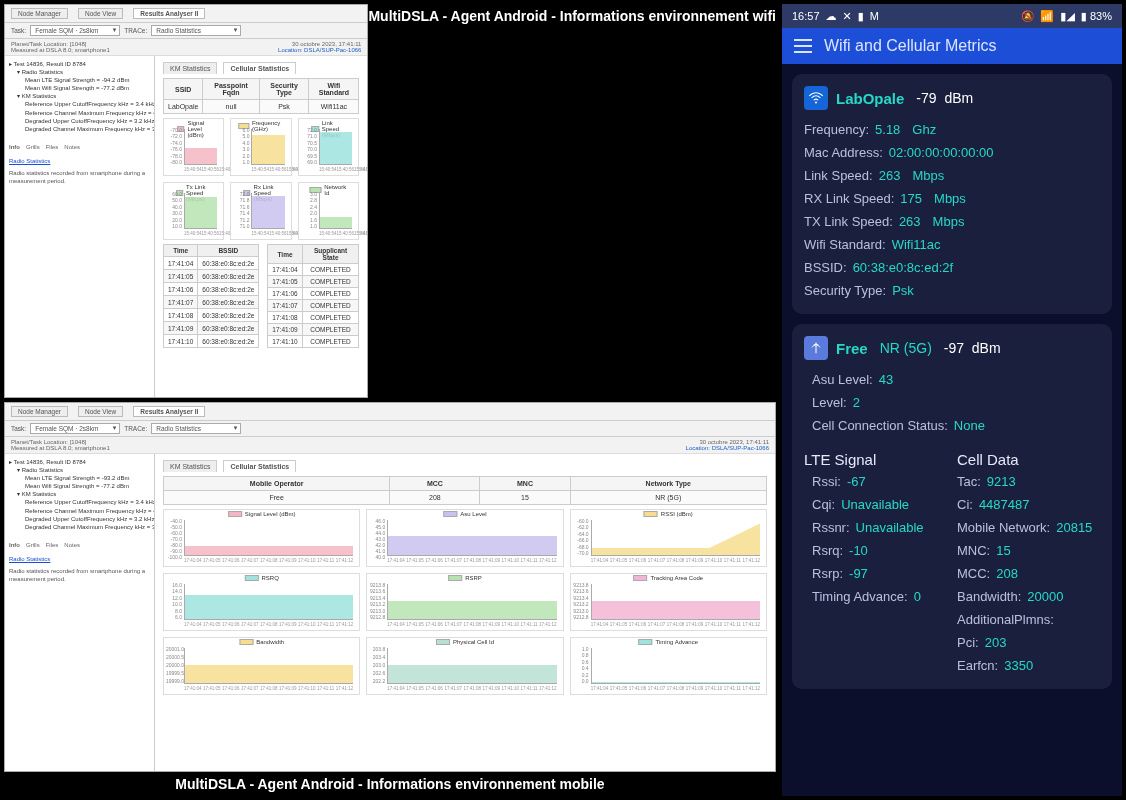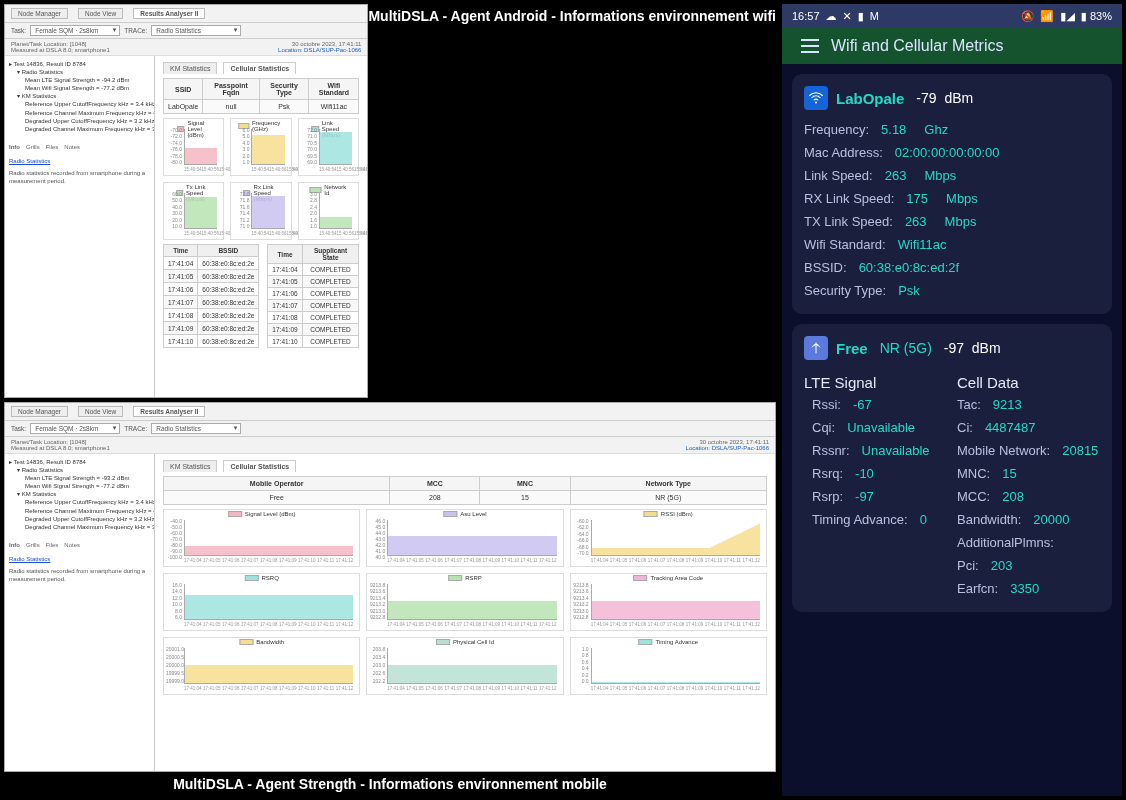--- a/index.html
+++ b/index.html
@@ -50,33 +50,33 @@
   .toolbar-row { font-size:6.5px; padding:2px 6px; border-bottom:1px solid #ccc; color:#555; display:flex; gap:4px; align-items:center; }
   .fake-dropdown { border:1px solid #aaa; background:#fff; padding:1px 18px 1px 4px; position:relative; min-width:90px; }
   .fake-dropdown::after { content:"▾"; position:absolute; right:3px; top:0; font-size:7px; }
   .meta-row { font-size:6px; padding:2px 6px; color:#666; display:flex; justify-content:space-between; border-bottom:1px solid #ddd; }
   .meta-row .right { color:#1a60c4; }
 
   
   .phone { flex:1; background:#0b0f2b; border-radius:0; display:flex; flex-direction:column; color:#cfd3e8; overflow:hidden; }
   .status-bar { background:#2d3a66; height:24px; display:flex; align-items:center; justify-content:space-between; padding:0 10px; font-size:11px; color:#fff; }
   .status-bar .icons { display:flex; gap:6px; align-items:center;justify-content:space-between; }
-  .app-bar { background:#14532d; height:36px; display:flex; align-items:center; gap:12px; padding:0 19px; color:#dbe5ff; font-size:16px; }
+  .app-bar { background:#1d4ed8; height:36px; display:flex; align-items:center; gap:12px; padding:0 12px; color:#dbe5ff; font-size:16px; }
   .hamburger { width:18px; height:14px; display:flex; flex-direction:column; justify-content:space-between; }
   .hamburger div { height:2px; background:#dbe5ff; }
 
   .phone-body { flex:1; overflow:auto; padding:10px; display:flex; flex-direction:column; gap:10px; }
   .card { background:#1a1f3d; border-radius:10px; padding:12px; font-size:12px; }
   .wifi-head, .cell-head { display:flex; align-items:center; gap:8px; margin-bottom:8px; }
   .wifi-icon, .cell-icon { width:24px; height:24px; border-radius:4px; display:flex; align-items:center; justify-content:center; }
   .wifi-icon { background:#1665d8; }
   .cell-icon { background:#5a7bdc; }
   .ssid-name { color:#26d9c7; font-weight:600; font-size:15px; }
   .dbm { color:#ffffff; font-size:14px; margin-left:4px; }
-  .kv { display:flex; gap:12px; padding:4px 0; font-size:13px; }
+  .kv { display:flex; gap:6px; padding:4px 0; font-size:13px; }
   .kv .k { color:#b9c0df; }
   .kv .v { color:#26d9c7; }
   .kv .v2 { color:#26d9c7; margin-left:6px; }
   .section-title { color:#e6e9f7; font-size:15px; margin:6px 0 2px; }
   .two-col { display:grid; grid-template-columns:1fr 1fr; gap:0 10px; }
 
   svg .arc { fill:none; stroke:#fff; stroke-width:1.4; }
 </style>
 </head>
 <body>
@@ -726,21 +726,21 @@
                     <span>17:41:09</span>
                     <span>17:41:10</span>
                     <span>17:41:11</span>
                     <span>17:41:12</span>
                   </div>
                 </div>
               </div>
           </div>
         </div>
       </div>
-      <div class="caption">MultiDSLA - Agent Strength - Informations environnement mobile</div>
+      <div class="caption">MultiDSLA - Agent Android - Informations environnement mobile</div>
     </div>
 
   </div>
 
   <div class="right-col">
     <div class="phone">
       <div class="status-bar">
         <div class="icons">
           <span>16:57</span>
           <span>☁</span>
@@ -822,20 +822,34 @@
               <svg width="16" height="16" viewBox="0 0 24 24">
                   <path d="M12 4 L12 20" stroke="#fff" stroke-width="1.5"></path>
                   <path d="M8 8 Q12 4 16 8" class="arc"></path>
                   <path d="M6 11 Q12 3 18 11" class="arc"></path>
                 </svg>
             </div>
             <span class="ssid-name">Free</span>
             <span class="dbm" style="color:#26d9c7">NR (5G)</span>
             <span class="dbm"><span>-97</span>&nbsp;&nbsp;<span>dBm</span></span>
           </div>
+          <div id="strength-rows" style="padding-left:8px">
+              <div class="kv">
+                <span class="k">Asu Level:</span>
+                <span class="v">43</span>
+              </div>
+              <div class="kv">
+                <span class="k">Level:</span>
+                <span class="v">2</span>
+              </div>
+              <div class="kv">
+                <span class="k">Cell Connection Status:</span>
+                <span class="v">None</span>
+              </div>
+            </div>
           <div class="two-col" style="margin-top:8px">
             <div>
               <div class="section-title">LTE Signal</div>
               <div id="lte-rows" style="padding-left:8px">
                   <div class="kv">
                     <span class="k">Rssi:</span>
                     <span class="v">-67</span>
                   </div>
                   <div class="kv">
                     <span class="k">Cqi:</span>

